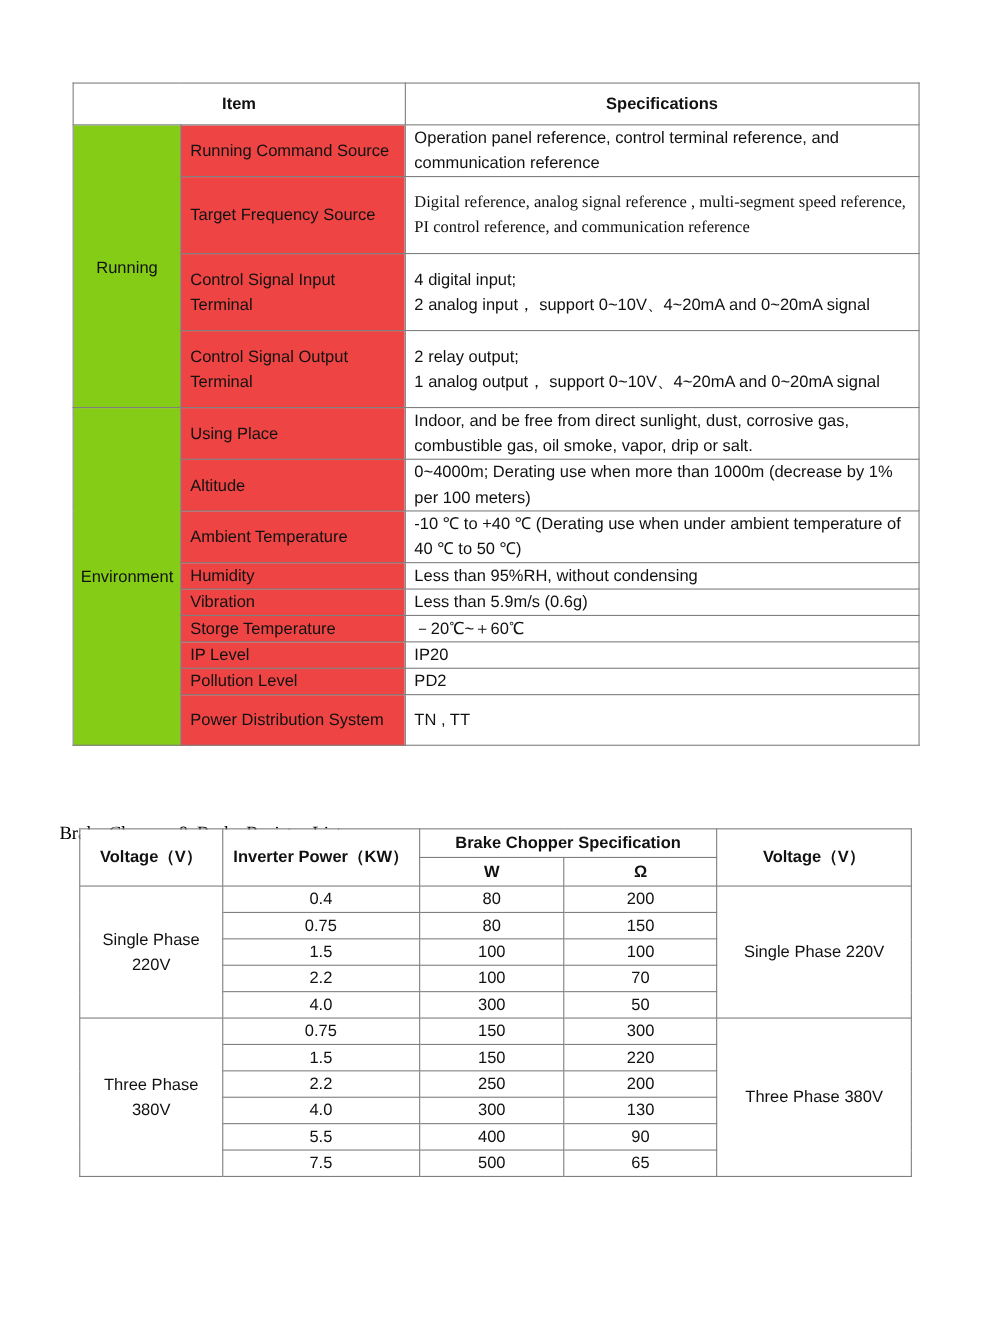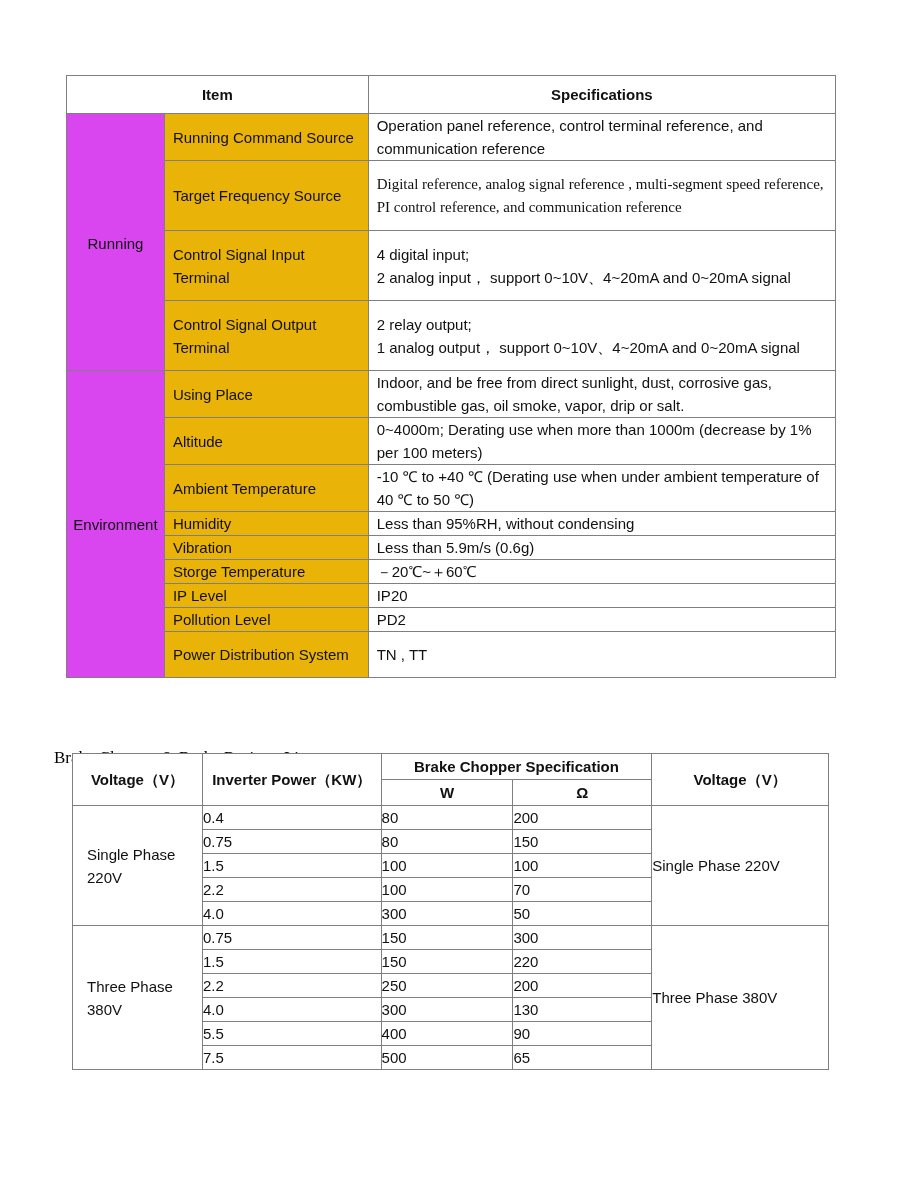--- a/index.html
+++ b/index.html
@@ -3,32 +3,32 @@
 <meta charset="utf-8">
 <style>
   html, body { margin:0; padding:0; background:#ffffff; }
   body { width:900px; height:1200px; position:relative; overflow:hidden;
          font-family:"Liberation Sans", sans-serif; color:#111; }
   table { border-collapse:collapse; position:absolute;padding-left:44px; }
   td, th { border:1px solid #7f7f7f; font-size:15px; line-height:23px; }
   
   #spec { left:66px; top:75px; width:770px; }
   #spec th { font-weight:bold; height:35px; background:#fff; text-align:center; }
-  #spec td.cat { background:#d946ef; text-align:center; vertical-align:top; padding:0 4px; }
+  #spec td.cat { background:#84cc16; text-align:center; vertical-align:top; padding:0 4px; }
   #spec td.cat.running { vertical-align:top; padding-top:118px; }
   #spec td.cat.env { vertical-align:top; padding-top:142px; }
-  #spec td.item { background:#eab308; padding:0 8px; vertical-align:middle; }
+  #spec td.item { background:#ef4444; padding:0 8px; vertical-align:middle; }
   #spec td.val { background:#fff; padding:0 8px; vertical-align:middle; }
   
   #brake-title { position:absolute; left:54px; top:748px; font-family:"Liberation Serif", serif;
                  font-size:17px; color:#000000; }
   
   #brake { left:72px; top:753px; width:757px; }
   #brake th { font-weight:bold; text-align:center; background:#fff; }
-  #brake td { height:23px; padding:0; }
+  #brake td { text-align:center; height:23px; padding:0; }
   #brake td.group { vertical-align:middle; }
 </style>
 </head>
 <body>
 
 <table id="spec">
   <colgroup>
       <col style="width:98px">
       <col style="width:204px">
       <col style="width:468px">

